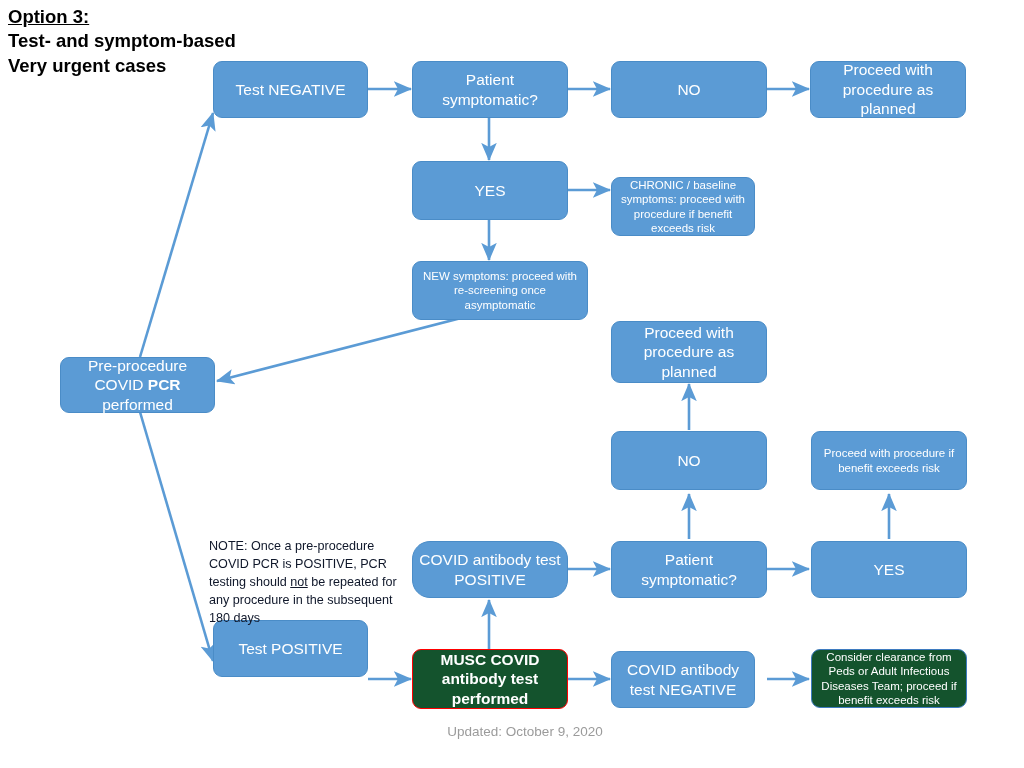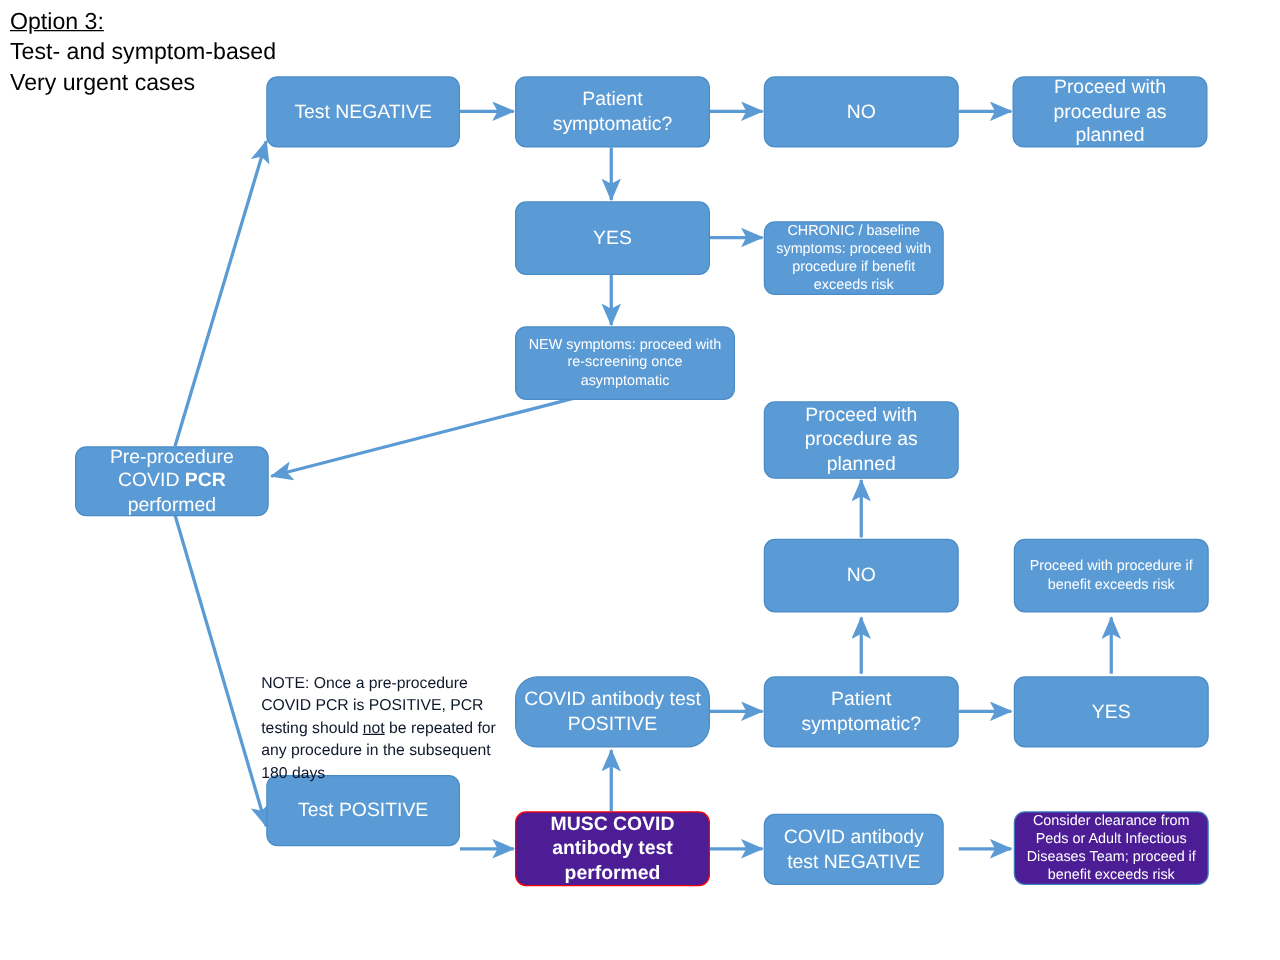--- a/index.html
+++ b/index.html
@@ -29,20 +29,21 @@
   }
   .title-block {
     position: absolute;
     left: 8px;
     top: 5px;
     width: 330px;
     color: #000000;
     font-size: 18.5px;
     line-height: 1.32;
     font-family: "Liberation Sans", sans-serif;
+    font-weight: bold;
   }
   .title-line-1 {
     text-decoration: underline;
     display: block;
   }
   .title-line-2, .title-line-3 { display: block; }
 
   .node {
     position: absolute;
     box-sizing: border-box;
@@ -52,21 +53,21 @@
     justify-content: center;
     text-align: center;
     color: #ffffff;
     background: #5B9BD5;
     border: 1px solid #4A8CC7;
     padding: 2px 6px;
     line-height: 1.26;
     z-index: 2;
   }
   .node.red {
-    background: #4c1d95;
+    background: #14532d;
     border: 1px solid #3E7BC0;
   }
   .node.red.noborder {
     border: 1px solid #FF0000;
   }
   .node .label { display: block; width: 100%; }
   .fs-big   { font-size: 15.5px; }
   .fs-small { font-size: 11.5px; }
   .bold { font-weight: bold; }
 
@@ -223,14 +224,15 @@
   </div>
 
   <div class="node red fs-small" style="left:811px; top:649px; width:156px; height:59px;">
     <span class="label">Consider clearance from Peds or Adult Infectious Diseases Team; proceed if benefit exceeds risk</span>
   </div>
 
   <div class="note-block">
     <span>NOTE: Once a pre-procedure COVID PCR is POSITIVE, PCR testing should </span><u>not</u><span> be repeated for any procedure in the subsequent 180 days</span>
   </div>
 
+  <div class="footer">Updated: October 9, 2020</div>
 
 </div>
 
 </body></html>

